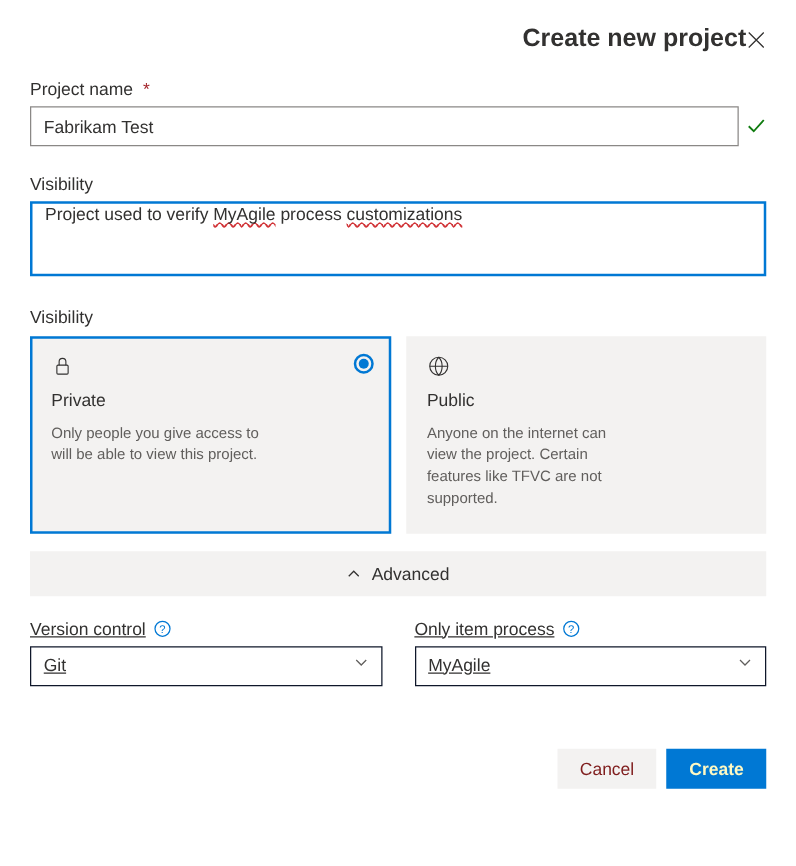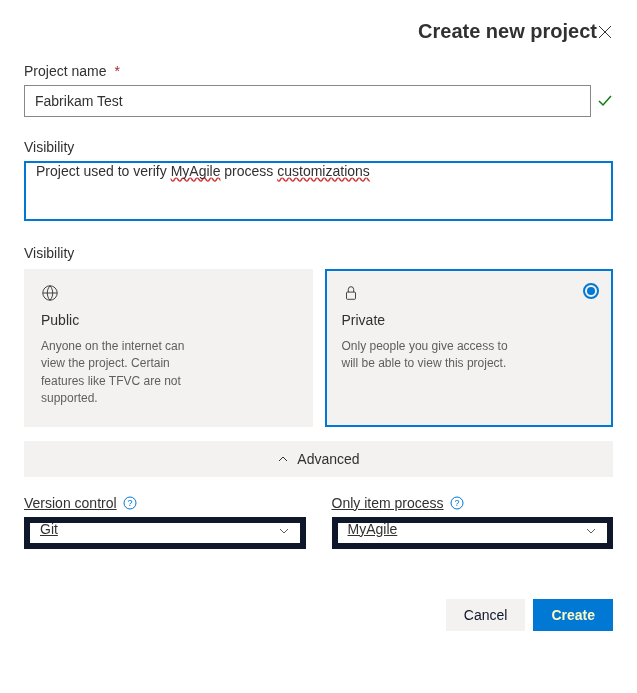--- a/index.html
+++ b/index.html
@@ -137,26 +137,26 @@
 
   .adv-row { display: flex; gap: 26px; margin-bottom: 50px; }
   .adv-col { flex: 1; text-decoration: underline; }
   .help-icon {
     width: 14px; height: 14px;
     color: #0078d4;
     display: inline-flex;
   }
   .help-icon svg { width: 100%; height: 100%; }
   .select-box {
-    border: 6px solid #0f172a;
+    border: 1px solid #0f172a;
     padding: 6px 10px;
     font-size: 14px;
     display: flex;
     justify-content: space-between;
-    align-items: flex-end;
+    align-items: flex-start;
     cursor: pointer;
     background: #fff;
     height: 32px;
   }
   .chev-down { width: 12px; height: 12px; color: #605e5c; }
   .chev-down svg { width: 100%; height: 100%; display:block; }
 
   .footer {
     display: flex;
     justify-content: flex-end;
@@ -164,21 +164,21 @@
     margin-top: 40px;
   }
   .btn {
     padding: 6px 18px;
     font-size: 14px;
     border: none;
     cursor: pointer;
     font-family: inherit;
     height: 32px;
   }
-  .btn-secondary { background: #f3f2f1; color: #0f172a; }
+  .btn-secondary { background: #f3f2f1; color: #7f1d1d; }
   .btn-primary { background: #0078d4; color: #fef9c3; font-weight: 600; }
 </style>
 </head>
 <body>
 
 <div class="header">
   <h1 class="title">Create new project</h1>
   <div class="close-icon">
     <svg viewBox="0 0 16 16">
         <path d="M2 2 L14 14 M14 2 L2 14" stroke="#323130" stroke-width="1"></path>
@@ -206,40 +206,40 @@
   <div class="textarea-content" contenteditable="true" style="">
     <span>Project used to verify </span><span class="spellerr">MyAgile</span><span> process </span><span class="spellerr">customizations</span>
   </div>
 </div>
 
 <div class="visibility-section">
   <div class="field-label">
     <span>Visibility</span>
   </div>
   <div class="vis-options">
-    <div class="vis-card">
-      <div class="card-icon">
-        <svg viewBox="0 0 20 20">
-            <circle cx="10" cy="10" r="8" stroke="#323130" stroke-width="1" fill="none"></circle>
-            <path d="M2 10 H18 M10 2 C6 6 6 14 10 18 M10 2 C14 6 14 14 10 18" stroke="#323130" stroke-width="1" fill="none"></path>
-          </svg>
-      </div>
-      <div class="card-title">Public</div>
-      <div class="card-desc">Anyone on the internet can view the project. Certain features like TFVC are not supported.</div>
-    </div>
     <div class="vis-card selected">
       <div class="radio-dot"></div>
       <div class="card-icon">
         <svg viewBox="0 0 20 20">
             <rect x="5" y="9" width="10" height="8" rx="1" stroke="#323130" stroke-width="1" fill="none"></rect>
             <path d="M7 9 V6 a3 3 0 0 1 6 0 V9" stroke="#323130" stroke-width="1" fill="none"></path>
           </svg>
       </div>
       <div class="card-title">Private</div>
       <div class="card-desc">Only people you give access to will be able to view this project.</div>
+    </div>
+    <div class="vis-card">
+      <div class="card-icon">
+        <svg viewBox="0 0 20 20">
+            <circle cx="10" cy="10" r="8" stroke="#323130" stroke-width="1" fill="none"></circle>
+            <path d="M2 10 H18 M10 2 C6 6 6 14 10 18 M10 2 C14 6 14 14 10 18" stroke="#323130" stroke-width="1" fill="none"></path>
+          </svg>
+      </div>
+      <div class="card-title">Public</div>
+      <div class="card-desc">Anyone on the internet can view the project. Certain features like TFVC are not supported.</div>
     </div>
   </div>
 </div>
 
 <div class="advanced-bar">
   <span class="chev-up">
     <svg viewBox="0 0 12 12">
         <path d="M2 8 L6 4 L10 8" stroke="#323130" stroke-width="1" fill="none"></path>
       </svg>
   </span>

